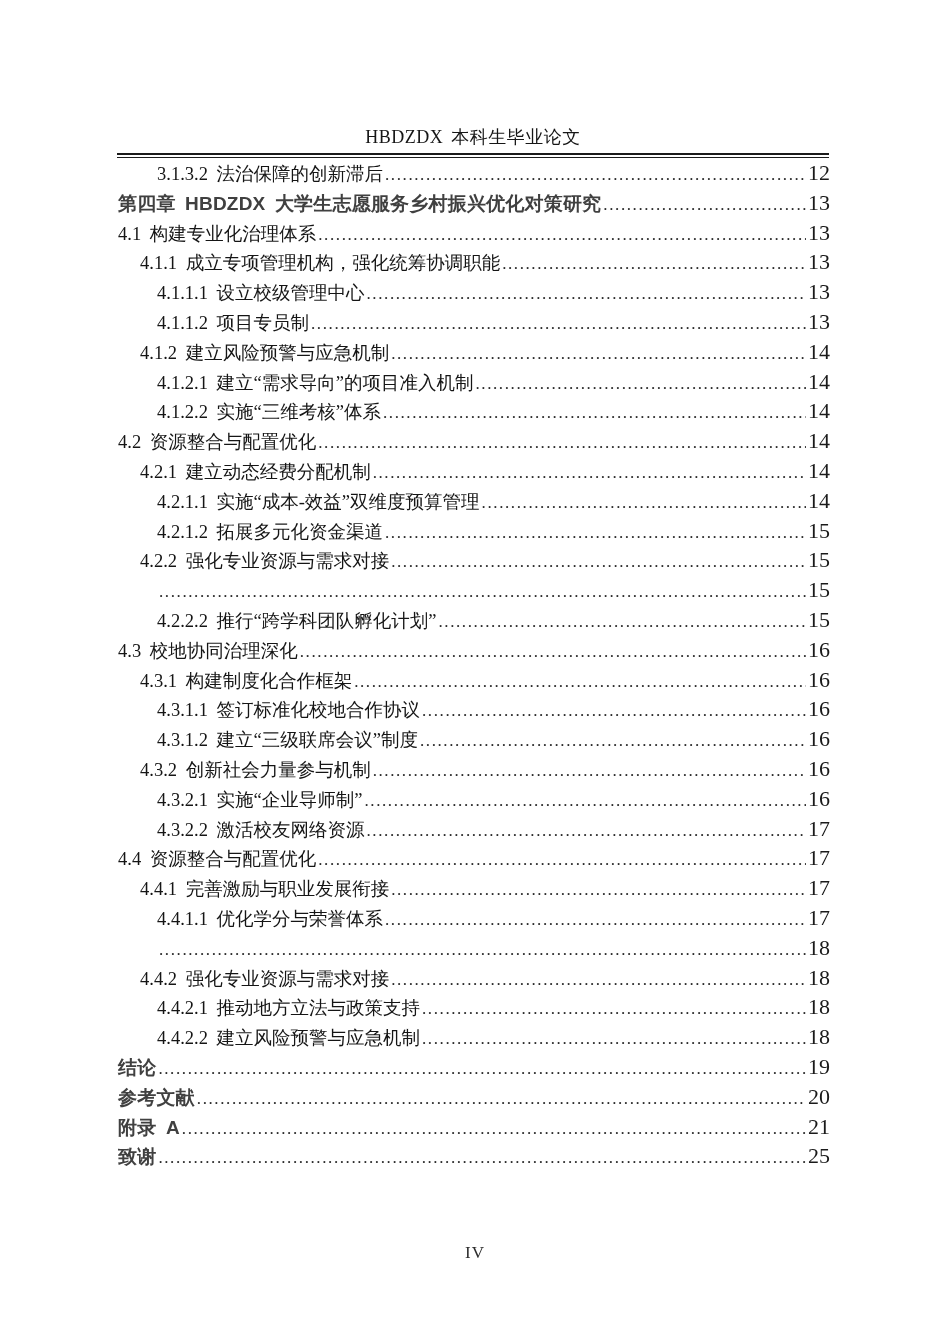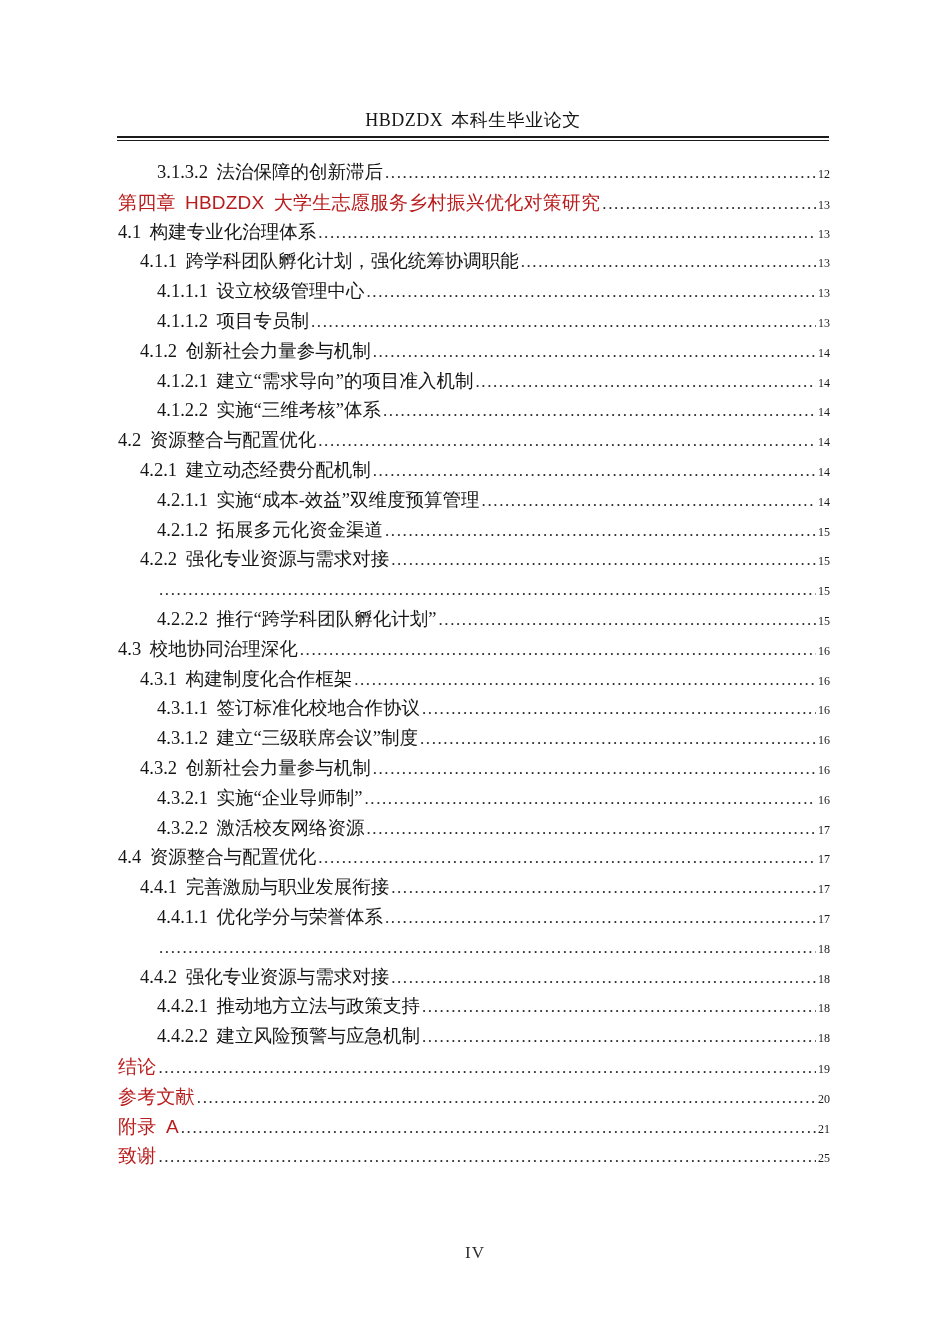--- a/index.html
+++ b/index.html
@@ -13,21 +13,21 @@
     height: 1344px;
     background: #ffffff;
     overflow: hidden;
     font-family: "Liberation Serif", "DejaVu Serif", serif;
     color: #141414;
   }
 
   
   .header {
     position: absolute;
-    top: 0;
+    top: 17px;
     left: 117px;
     width: 712px;
   }
   .header-title {
     padding-top: 108px;
     text-align: center;
     font-size: 18px;
     letter-spacing: 0.5px;
     word-spacing: 3px;
     color: #161616;
@@ -56,40 +56,40 @@
   }
   .toc-row.level-3 { padding-left: 22px; }
   .toc-row.level-4 { padding-left: 39px; justify-content: space-between; }
   .toc-label {
     white-space: pre;
     word-spacing: 4px;
     color: #151515;
   }
   .toc-row.bold .toc-label {
     font-family: "Liberation Sans", "DejaVu Sans", sans-serif;
-    font-weight: 400;
+    font-weight: 700;
     font-size: 19px;
     letter-spacing: 0.2px;
-    color: #b91c1c;
+    color: #404040;
   }
   .toc-dots {
     flex: 1 1 auto;
     overflow: hidden;
     white-space: nowrap;
     margin: 0 1px 0 2px;
     color: #2a2a2a;
   }
   .toc-dots::after {
     content: "....................................................................................................................................................................................";
     font-size: 17px;
     letter-spacing: 1.6px;
   }
   .toc-page {
     flex: 0 0 auto;
-    font-size: 12px;
+    font-size: 22px;
     color: #1a1a1a;
     padding-left: 1px;
   }
 
   
   .footer {
     position: absolute;
     top: 1243px;
     left: 0;
     width: 950px;
@@ -123,39 +123,39 @@
         <span class="toc-page">13</span>
       </div>
 
       <div class="toc-row level-2">
         <span class="toc-label">4.1 构建专业化治理体系</span>
         <span class="toc-dots"></span>
         <span class="toc-page">13</span>
       </div>
 
       <div class="toc-row level-3">
-        <span class="toc-label">4.1.1 跨学科团队孵化计划，强化统筹协调职能</span>
+        <span class="toc-label">4.1.1 成立专项管理机构，强化统筹协调职能</span>
         <span class="toc-dots"></span>
         <span class="toc-page">13</span>
       </div>
 
       <div class="toc-row level-4">
         <span class="toc-label">4.1.1.1 设立校级管理中心</span>
         <span class="toc-dots"></span>
         <span class="toc-page">13</span>
       </div>
 
       <div class="toc-row level-4">
         <span class="toc-label">4.1.1.2 项目专员制</span>
         <span class="toc-dots"></span>
         <span class="toc-page">13</span>
       </div>
 
       <div class="toc-row level-3">
-        <span class="toc-label">4.1.2 创新社会力量参与机制</span>
+        <span class="toc-label">4.1.2 建立风险预警与应急机制</span>
         <span class="toc-dots"></span>
         <span class="toc-page">14</span>
       </div>
 
       <div class="toc-row level-4">
         <span class="toc-label">4.1.2.1 建立“需求导向”的项目准入机制</span>
         <span class="toc-dots"></span>
         <span class="toc-page">14</span>
       </div>
 

